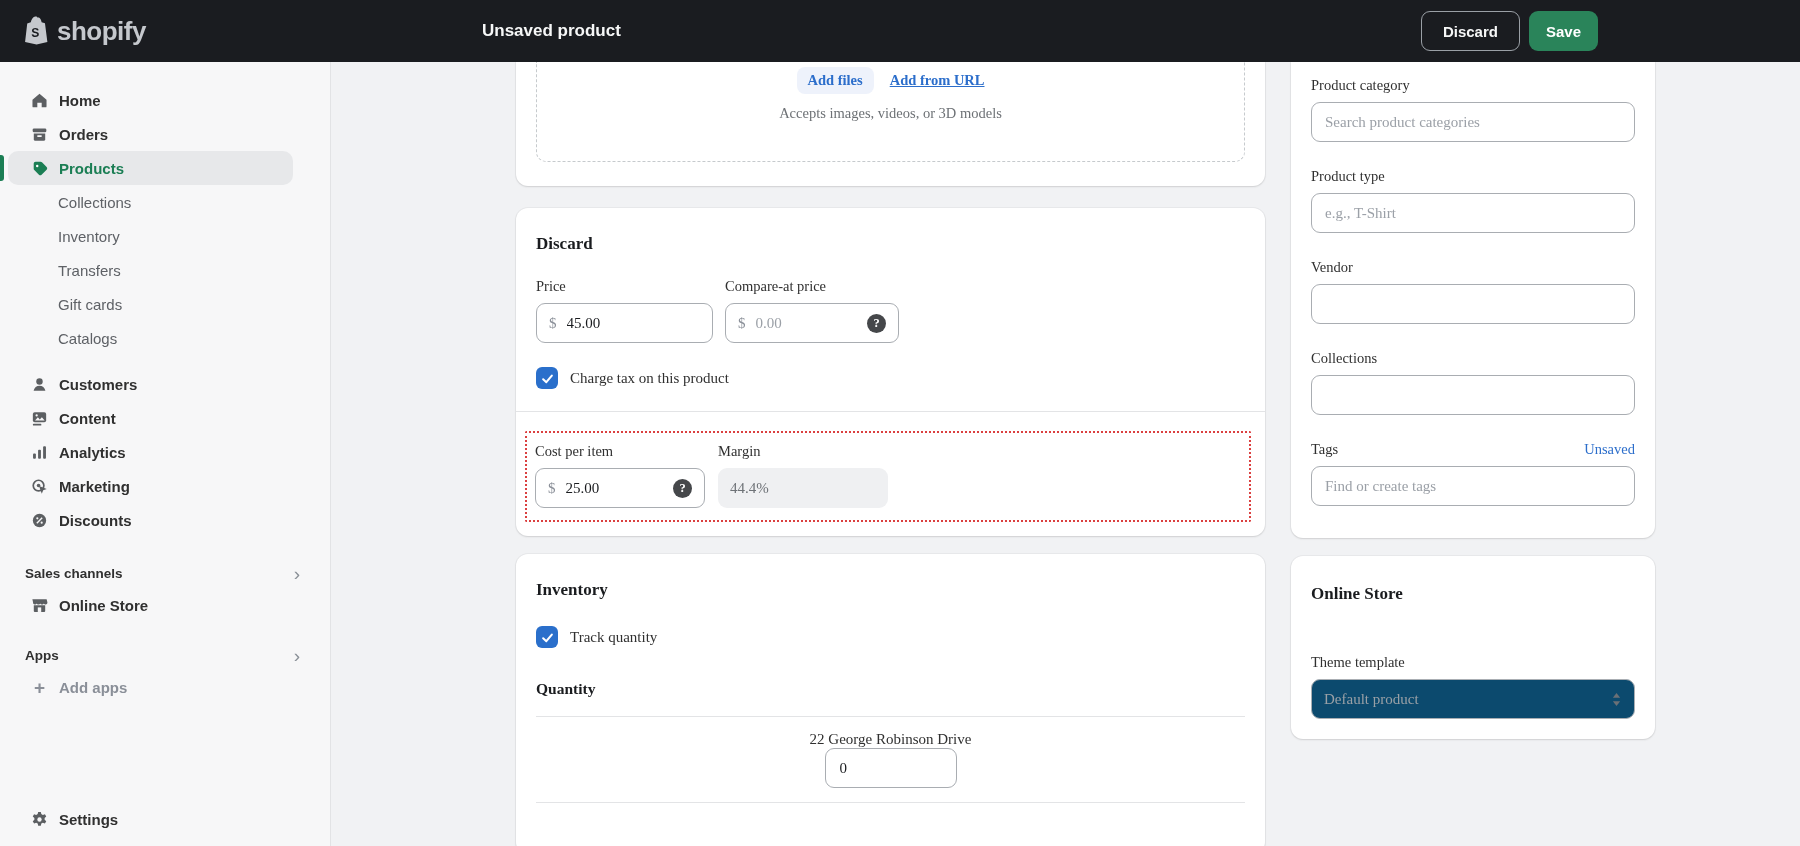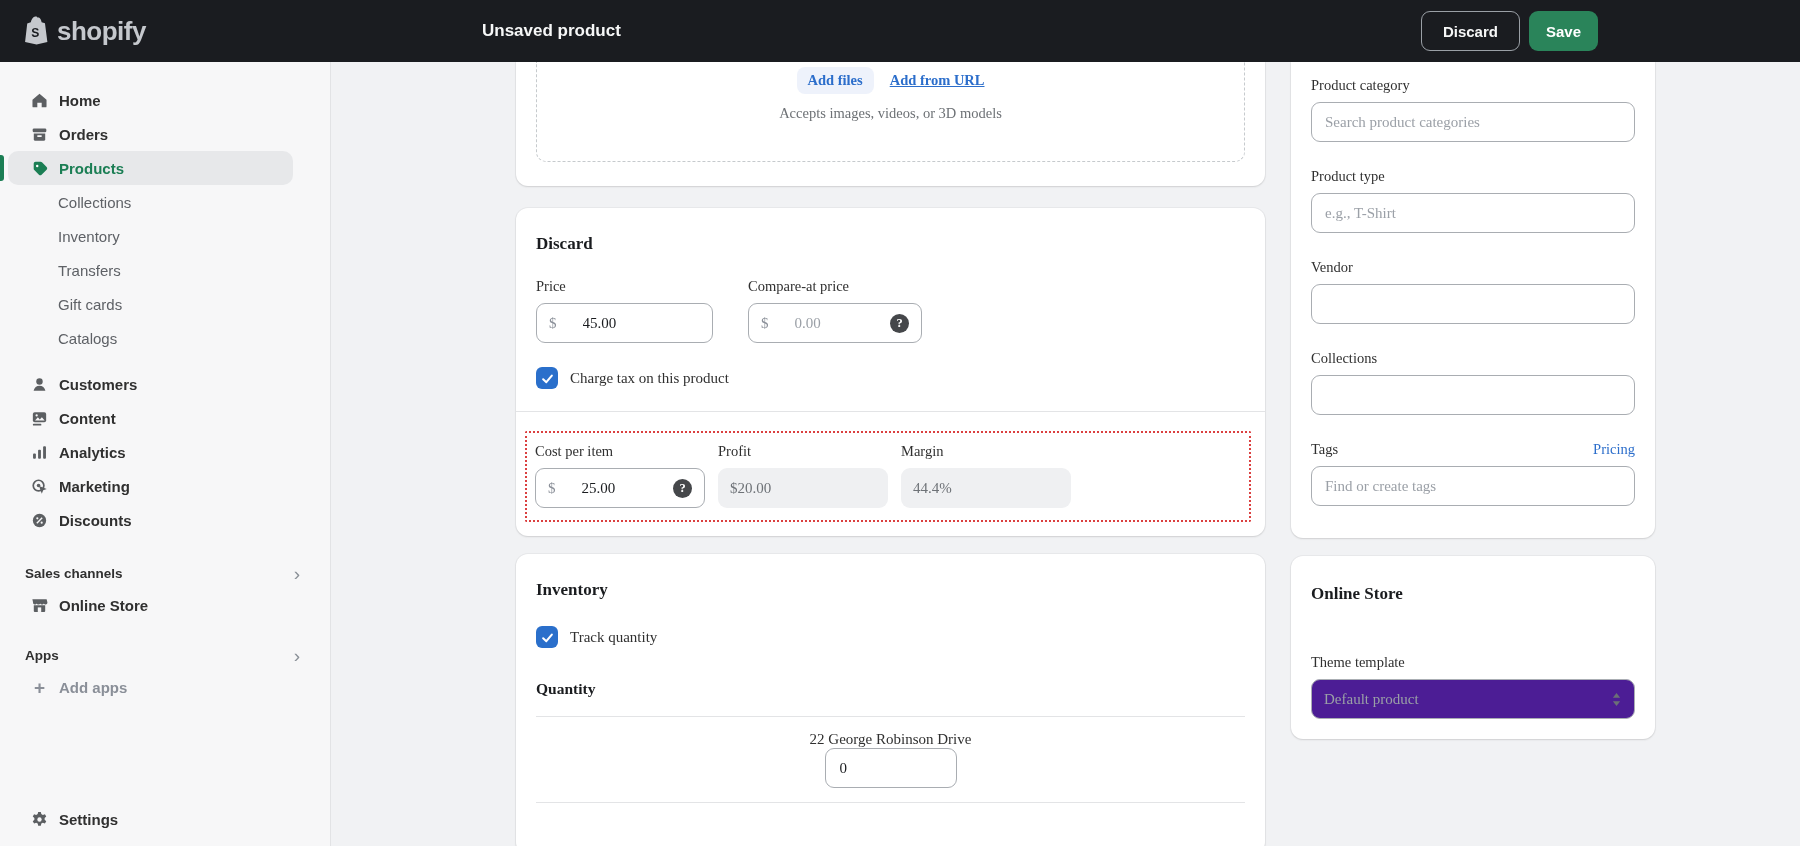--- a/index.html
+++ b/index.html
@@ -65,27 +65,27 @@
     display:flex; flex-direction:column; align-items:center; }
   .media-actions { display:flex; align-items:center; gap:16px; margin-top:5px; }
   .add-files-btn { background:#eef2fb; color:#2c6ecb; font-weight:600; font-size:14.5px;
     padding:5px 11px; border-radius:8px; border:none; cursor:pointer; font-family:inherit; }
   .add-url-link { color:#2c6ecb; font-weight:600; font-size:14.5px; text-decoration:underline; cursor:pointer; }
   .accepts { color:#6d7175; font-size:14.5px; margin-top:11px; }
 
   
   .card-pricing { margin-top:22px; padding:26px 20px 14px; }
   .card-title { font-size:17px; font-weight:700; color:#1a1c1f; }
-  .field-row { display:flex; gap:35px; margin-top:24px; }
+  .field-row { display:flex; gap:12px; margin-top:24px; }
   .field-label { font-size:14.5px; color:#303030; margin-bottom:8px; }
   .inputbox { height:40px; border:1px solid #a9adb2; border-radius:9px; background:#fff;
     display:flex; align-items:center; padding:0 12px; font-size:15px; }
   .inputbox .prefix { color:#8a8f98; margin-right:10px; }
   .inputbox input { border:none; outline:none; background:transparent; font:inherit;
-    color:#1a1c1f; width:100%; min-width:0;margin-left:16px; }
+    color:#1a1c1f; width:100%; min-width:0; }
   .inputbox input::placeholder { color:#9ba0a7; }
   .w-price { width:177px; } .w-compare { width:174px; }
   .help-icon { width:19px; height:19px; border-radius:50%; background:#45474a; color:#fff;
     font-size:12.5px; font-weight:700; display:flex; align-items:center; justify-content:center;
     margin-left:auto; flex-shrink:0; cursor:pointer; }
   .checkbox-row { display:flex; align-items:center; gap:12px; margin-top:24px;
     font-size:15px; color:#303030; }
   .checkbox { width:22px; height:22px; border-radius:6px; background:#2a6fcb;
     display:flex; align-items:center; justify-content:center; cursor:pointer; flex-shrink:0; }
   .divider-full { height:1px; background:#e3e4e6; margin:22px -20px 0; }
@@ -108,21 +108,21 @@
   .card-org { border-radius:0 0 12px 12px; padding:15px 20px 32px; }
   .side-field-label { font-size:14.5px; color:#303030; margin-bottom:8px; }
   .side-field { margin-top:26px; }
   .side-field.first { margin-top:0; }
   .side-input { width:100%; height:40px; border:1px solid #a9adb2; border-radius:9px;
     padding:0 13px; font:inherit; font-size:15px; color:#1a1c1f; outline:none; background:#fff; }
   .side-input::placeholder { color:#9ba0a7; }
   .tags-label-row { display:flex; align-items:center; justify-content:space-between; margin-bottom:8px; }
   .manage-link { color:#2c6ecb; font-size:14.5px; cursor:pointer; }
   .card-online { margin-top:18px; padding:28px 20px 20px; }
-  .select { margin-top:8px; height:40px; border:1px solid #aaaeb3; border-radius:9px; background:#4c1d95;
+  .select { margin-top:8px; height:40px; border:1px solid #aaaeb3; border-radius:9px; background:#0c4a6e;
     display:flex; align-items:center; justify-content:space-between; padding:0 12px;
     color:#9aa0a6; font-size:15px; cursor:pointer; }
   .theme-label { font-size:14.5px; color:#303030; margin-top:50px; }
 </style>
 </head>
 <body>
 
 <header class="topbar">
   <div class="logo">
     <span style="display:flex;">
@@ -341,24 +341,20 @@
           <div class="cost-row">
             <div class="cost-col">
               <div class="field-label">Cost per item</div>
               <div class="inputbox" style="width:170px;">
                 <span class="prefix">$</span>
                 <input value="25.00" style="">
                 <span class="help-icon">?</span>
               </div>
             </div>
             <div class="cost-col">
-              <div class="field-label">Profit</div>
-              <div class="disabled-field">$20.00</div>
-            </div>
-            <div class="cost-col">
               <div class="field-label">Margin</div>
               <div class="disabled-field">44.4%</div>
             </div>
           </div>
         </section>
 
         <section class="card card-inventory">
           <h2 class="card-title">Inventory</h2>
 
           <div class="checkbox-row" style="margin-top:26px;">
@@ -400,21 +396,21 @@
           </div>
 
           <div class="side-field">
             <div class="side-field-label">Collections</div>
             <input class="side-input" style="">
           </div>
 
           <div class="side-field">
             <div class="tags-label-row">
               <span class="side-field-label" style="margin-bottom:0;">Tags</span>
-              <span class="manage-link">Pricing</span>
+              <span class="manage-link">Unsaved</span>
             </div>
             <input class="side-input" placeholder="Find or create tags" style="">
           </div>
         </section>
 
         <section class="card card-online">
           <h2 class="card-title">Online Store</h2>
           <div class="theme-label">Theme template</div>
           <div class="select">
             <span>Default product</span>

